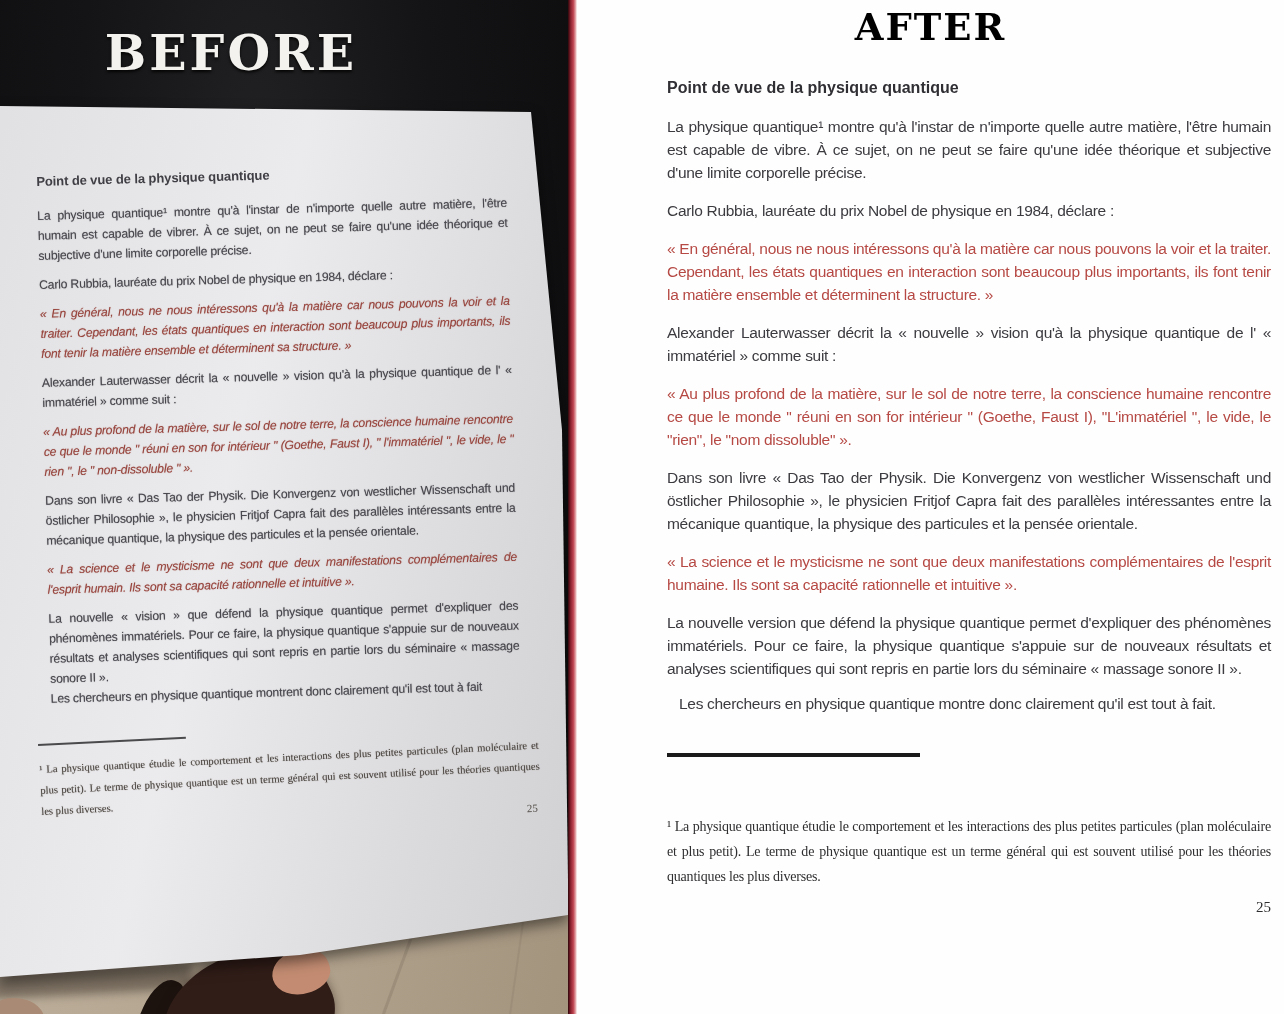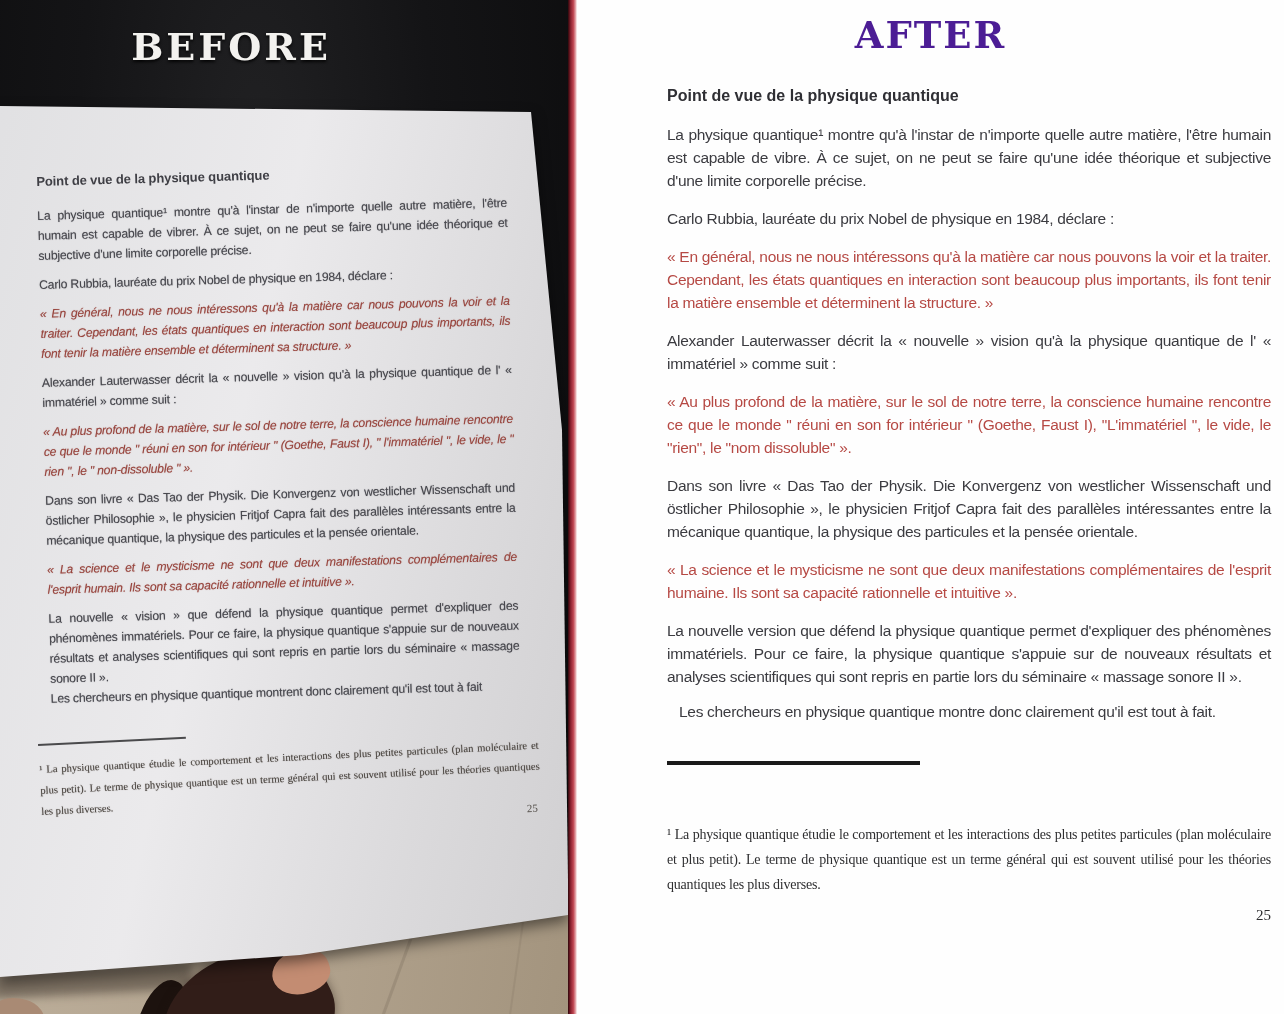--- a/index.html
+++ b/index.html
@@ -3,21 +3,21 @@
 <meta charset="utf-8">
 <style>
   html,body{margin:0;padding:0;background:#ffffff;}
   .stage{position:relative;width:1284px;height:1014px;overflow:hidden;display:flex;
          font-family:"Liberation Sans",sans-serif;}
 
   
   .panel-before{position:relative;flex:none;width:568px;height:100%;overflow:hidden;
     background:radial-gradient(ellipse at 45% 16%, #212123 0%, #141416 40%, #0a0a0b 100%);}
   .before-title{position:absolute;top:24px;left:0;width:462px;text-align:center;
-    font-family:"DejaVu Serif","Liberation Serif",serif;font-weight:900;font-size:38px;
+    font-family:"DejaVu Serif","Liberation Serif",serif;font-weight:900;font-size:49px;
     letter-spacing:3px;color:#f3f2ef;text-shadow:0 2px 3px rgba(0,0,0,.85);}
 
   
   .floor{position:absolute;left:0;top:850px;width:100%;height:164px;
     clip-path:polygon(0 77%,100% 38%,100% 100%,0 100%);
     background:linear-gradient(100deg,#bcae9a 0%,#b1a28d 55%,#a3947e 100%);}
   .seam-a{position:absolute;left:398px;top:55px;width:3px;height:130px;background:#8f8270;opacity:.55;transform:rotate(20deg);}
   .seam-b{position:absolute;left:516px;top:50px;width:2px;height:130px;background:#938672;opacity:.5;transform:rotate(8deg);}
   .edge-shadow{position:absolute;left:-8px;top:118px;width:200px;height:26px;
     background:rgba(44,36,28,.45);filter:blur(5px);transform:rotate(-3deg);}
@@ -50,22 +50,22 @@
     text-align:justify;margin:0;text-shadow:0 0 1px rgba(80,70,60,.5);}
   .paper-foot .pageno{text-align:right;font-family:"Liberation Serif",serif;font-size:11px;
     margin-top:4px;padding-right:4px;color:#55504b;}
 
   
   .divider{flex:none;width:9px;height:100%;
     background:linear-gradient(90deg,#2e070b 0%,#8c2230 30%,#c04753 60%,#eab3b6 88%,#ffffff 100%);}
 
   
   .panel-after{position:relative;flex:1;height:100%;overflow:hidden;background:#fefefe;}
-  .after-title{margin:12px 0 0;text-align:center;font-family:"DejaVu Serif","Liberation Serif",serif;
-    font-weight:900;font-size:37px;line-height:46px;letter-spacing:2px;color:#4c1d95;}
+  .after-title{margin:4px 0 0;text-align:center;font-family:"DejaVu Serif","Liberation Serif",serif;
+    font-weight:900;font-size:37px;line-height:46px;letter-spacing:2px;color:#000000;}
   .doc{padding:0 13px 0 90px;color:#3b3b40;}
   .doc h2{font-size:16px;line-height:22px;margin:27px 0 16px;color:#2f2f34;font-weight:700;}
   .doc p.body{font-size:15.5px;line-height:23px;letter-spacing:-.3px;text-align:justify;margin:0 0 15px;}
   .doc p.quote{color:#b64944;}
   .doc p.pre-cont{margin-bottom:8px;}
   .doc p.cont{margin:12px;}
   .sep2{width:253px;height:3.5px;background:#1a1a1a;margin:38px 0 0;}
   .fn2{font-family:"Liberation Serif",serif;font-size:14px;line-height:25px;letter-spacing:-.2px;
     text-align:justify;margin:57px 0 0;color:#2e2e30;}
   .pageno2{text-align:right;font-family:"Liberation Serif",serif;font-size:15px;margin-top:10px;color:#2e2e30;}

